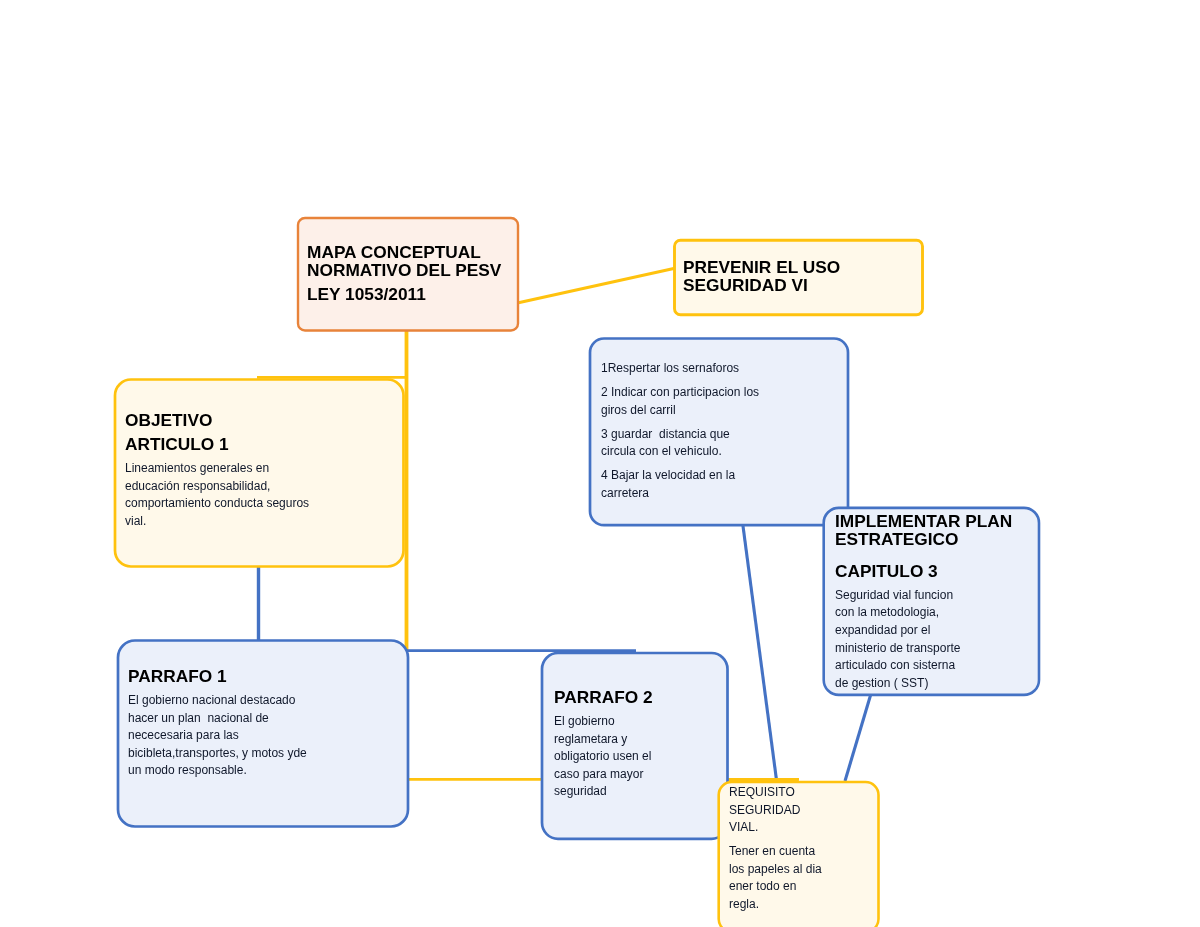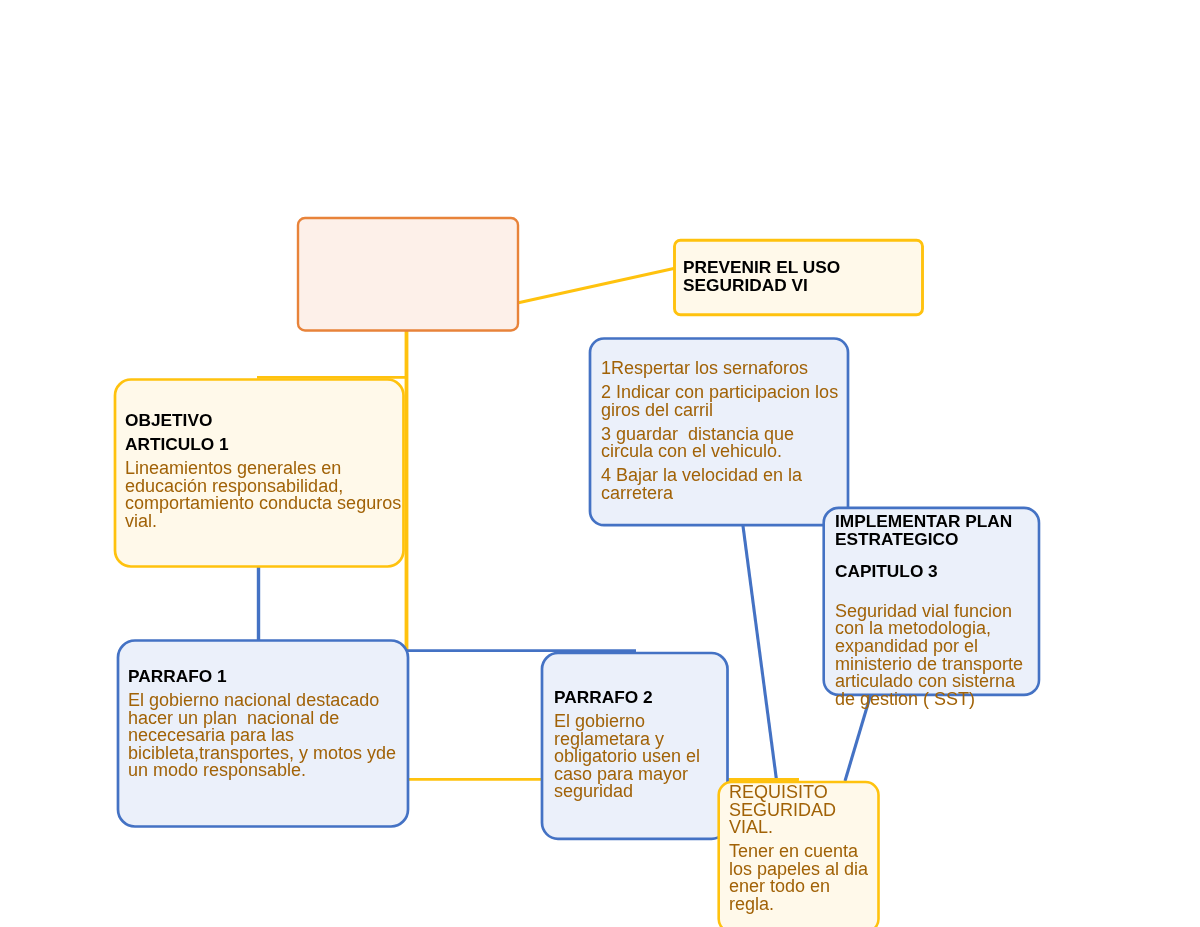--- a/index.html
+++ b/index.html
@@ -6,21 +6,21 @@
   html,body{margin:0;padding:0;background:#ffffff;}
   body{width:1200px;height:927px;overflow:hidden;
        font-family:"Liberation Sans",sans-serif;
        -webkit-font-smoothing:antialiased;}
   #canvas{position:relative;width:1200px;height:927px;background:#fff;}
   svg.layer{position:absolute;left:0;top:0;width:1200px;height:927px;}
   .txt{position:absolute;box-sizing:border-box;font-size:17px;line-height:17.6px;
        white-space:nowrap;transform:translateZ(0);will-change:transform;}
   .txt p{margin:0;}
   .hd{font-weight:bold;color:#000;font-size:17.3px;}
-  .bd{color:#a16207;font-size:18px;}
+  .bd{color:#0f172a;font-size:12px;}
 </style>
 </head>
 <body>
 
 <div id="canvas">
 
   <svg class="layer" viewBox="0 0 1200 927" width="1200" height="927" shape-rendering="geometricPrecision">
 
     <g fill="none" stroke-linecap="butt">
       <path d="M 515 303.5 L 676 268" stroke-width="3.2" stroke="#FFC20E"></path>
@@ -42,20 +42,25 @@
       <rect x="118" y="640.5" width="290" height="186" rx="17" ry="17" stroke-width="2.7" fill="#EBF0FA" stroke="#4472C4"></rect>
       <rect x="542" y="653" width="185.5" height="185.8" rx="16" ry="16" stroke-width="2.7" fill="#EBF0FA" stroke="#4472C4"></rect>
       <rect x="718.7" y="782" width="159.8" height="150" rx="13" ry="13" stroke-width="2.6" fill="#FFF9EA" stroke="#FFC20E"></rect>
     </g>
 
     <g fill="none" stroke-linecap="butt">
       <path d="M 729 779.6 L 798.5 779.6" stroke-width="3.2" stroke="#FFC20E"></path>
     </g>
   </svg>
 
+  <div class="txt" style="left:307px;top:244px;width:205px;">
+    <p class="hd">MAPA CONCEPTUAL</p>
+    <p class="hd">NORMATIVO DEL PESV</p>
+    <p class="hd" style="margin-top:6.4px;">LEY 1053/2011</p>
+  </div>
 
   <div class="txt" style="left:683px;top:259px;width:235px;">
     <p class="hd">PREVENIR EL USO</p>
     <p class="hd">SEGURIDAD VI</p>
   </div>
 
   <div class="txt" style="left:601px;top:360px;width:240px;">
     <p class="bd">1Respertar los sernaforos</p>
     <p class="bd" style="margin-top:6.4px;">2 Indicar con participacion los</p>
     <p class="bd">giros del carril</p>
@@ -71,21 +76,21 @@
     <p class="bd" style="margin-top:6.4px;">Lineamientos generales en</p>
     <p class="bd">educación responsabilidad,</p>
     <p class="bd">comportamiento conducta seguros</p>
     <p class="bd">vial.</p>
   </div>
 
   <div class="txt" style="left:835.4px;top:513.2px;width:195px;">
     <p class="hd">IMPLEMENTAR PLAN</p>
     <p class="hd">ESTRATEGICO</p>
     <p class="hd" style="margin-top:15px;">CAPITULO 3</p>
-    <p class="bd" style="margin-top:22px;">Seguridad vial funcion</p>
+    <p class="bd" style="margin-top:6px;">Seguridad vial funcion</p>
     <p class="bd">con la metodologia,</p>
     <p class="bd">expandidad por el</p>
     <p class="bd">ministerio de transporte</p>
     <p class="bd">articulado con sisterna</p>
     <p class="bd">de gestion ( SST)</p>
   </div>
 
   <div class="txt" style="left:128px;top:668px;width:275px;">
     <p class="hd">PARRAFO 1</p>
     <p class="bd" style="margin-top:6.4px;">El gobierno nacional destacado</p>

